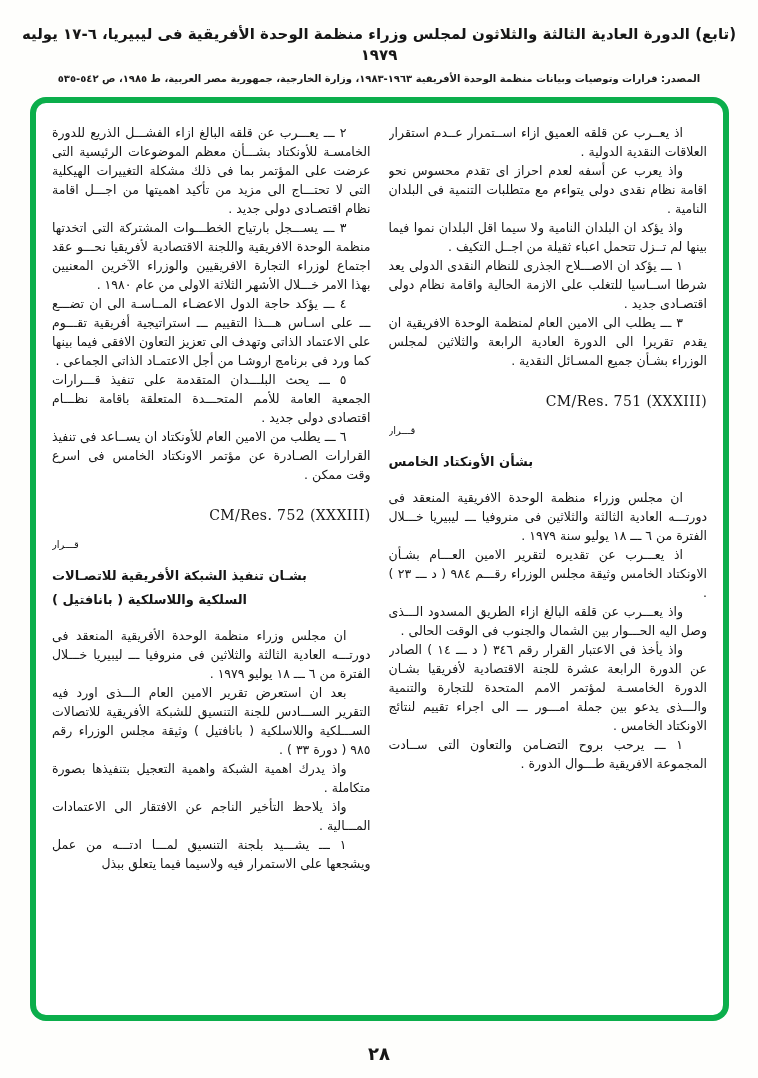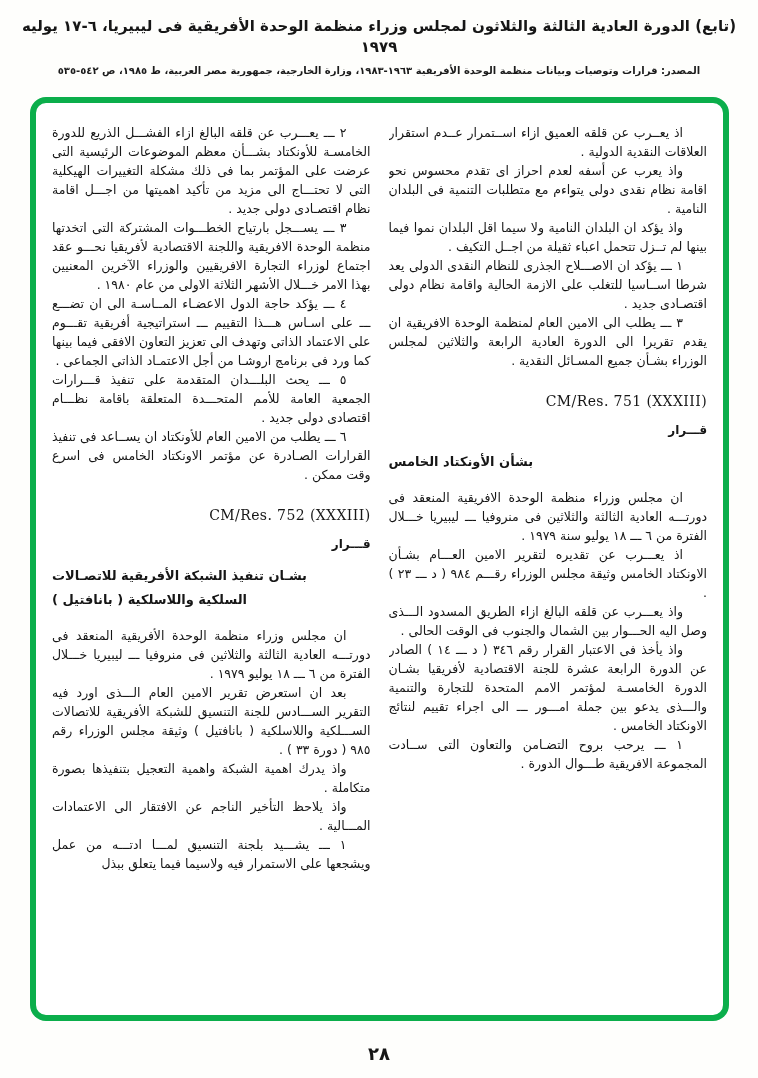--- a/index.html
+++ b/index.html
@@ -7,21 +7,21 @@
     width:758px;height:1078px;
     background:#fefefc;
     font-family:"DejaVu Sans", sans-serif;
     color:#161616;
     position:relative;
     overflow:hidden;
   }
   .page-header{
     direction:rtl;
     text-align:center;
-    padding-top:16px;
+    padding-top:24px;
   }
   .doc-title{
     font-size:15px;
     font-weight:bold;
     line-height:1.4;
     padding:0 14px;
   }
   .doc-source{
     font-size:10px;
     font-weight:bold;
@@ -61,23 +61,23 @@
   .para b{font-weight:normal;}
   .ref{
     direction:ltr;
     text-align:right;
     font-family:"DejaVu Serif", serif;
     font-size:14px;
     letter-spacing:.4px;
     margin:22px 0 10px 0 !important;
   }
   .title{
-    text-align:right;
-    font-weight:bold;
-    font-size:12px;
+    text-align:left;
+    font-weight:normal;
+    font-size:10px;
     margin:6px 0 10px 0 !important;
   }
   .subject{
     text-align:left;
     font-weight:bold;
     font-size:13px;
     line-height:24px;
     white-space:pre-line;
     margin:0 0 14px 0 !important;
   }

